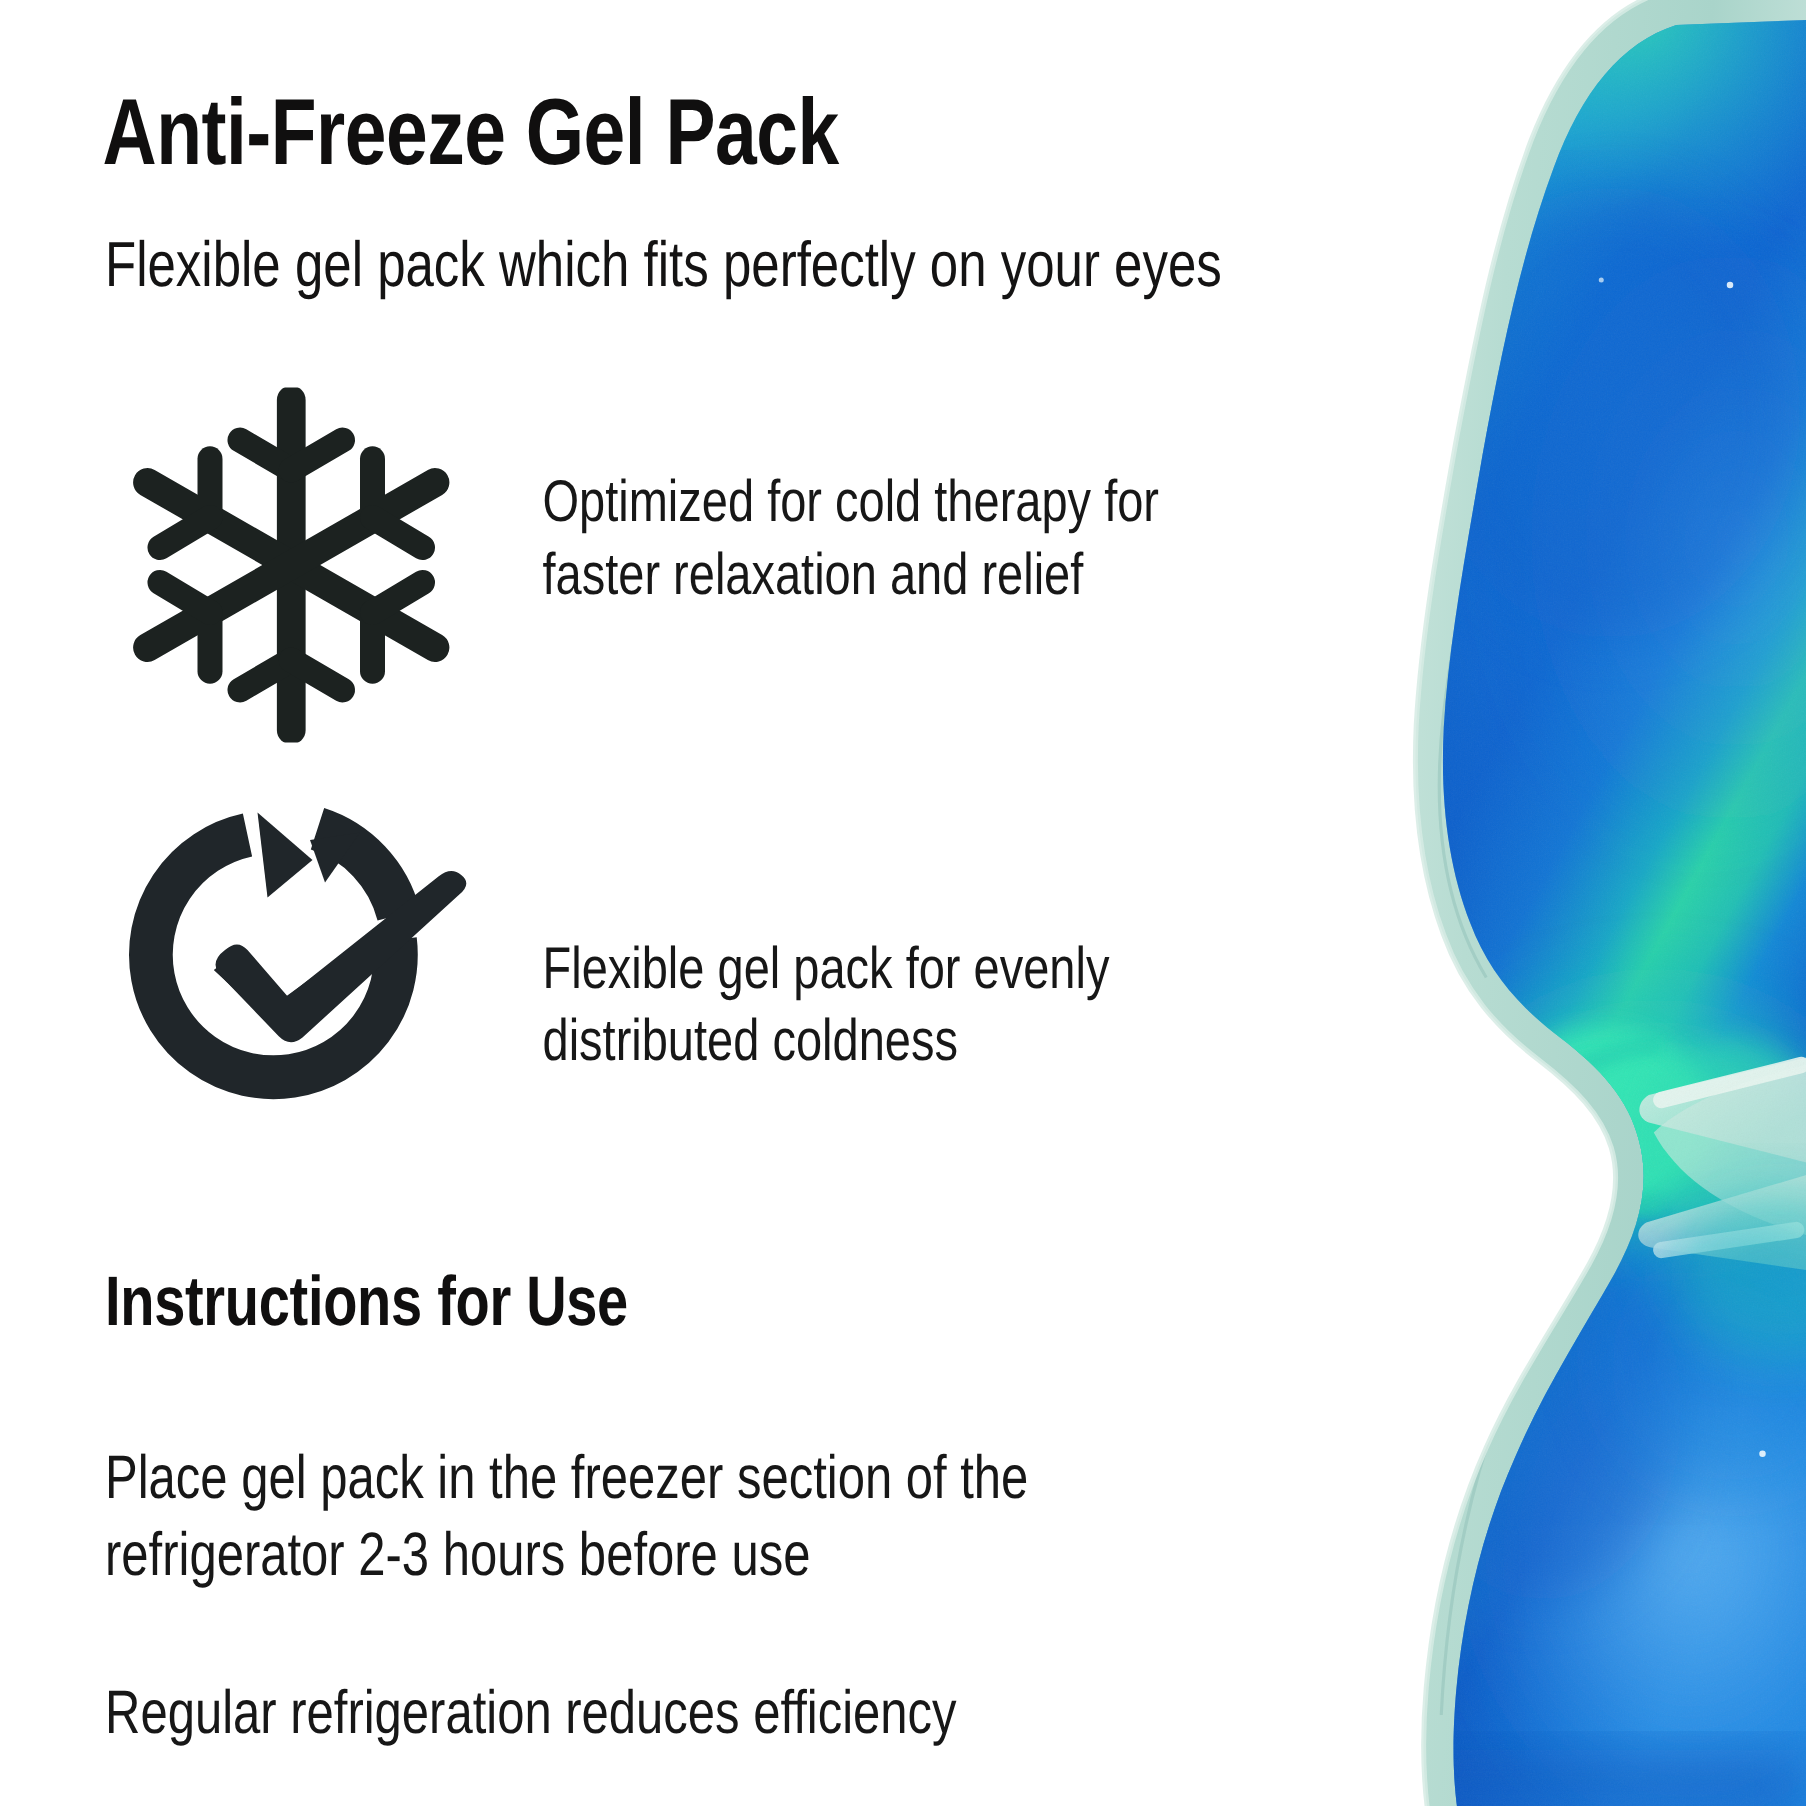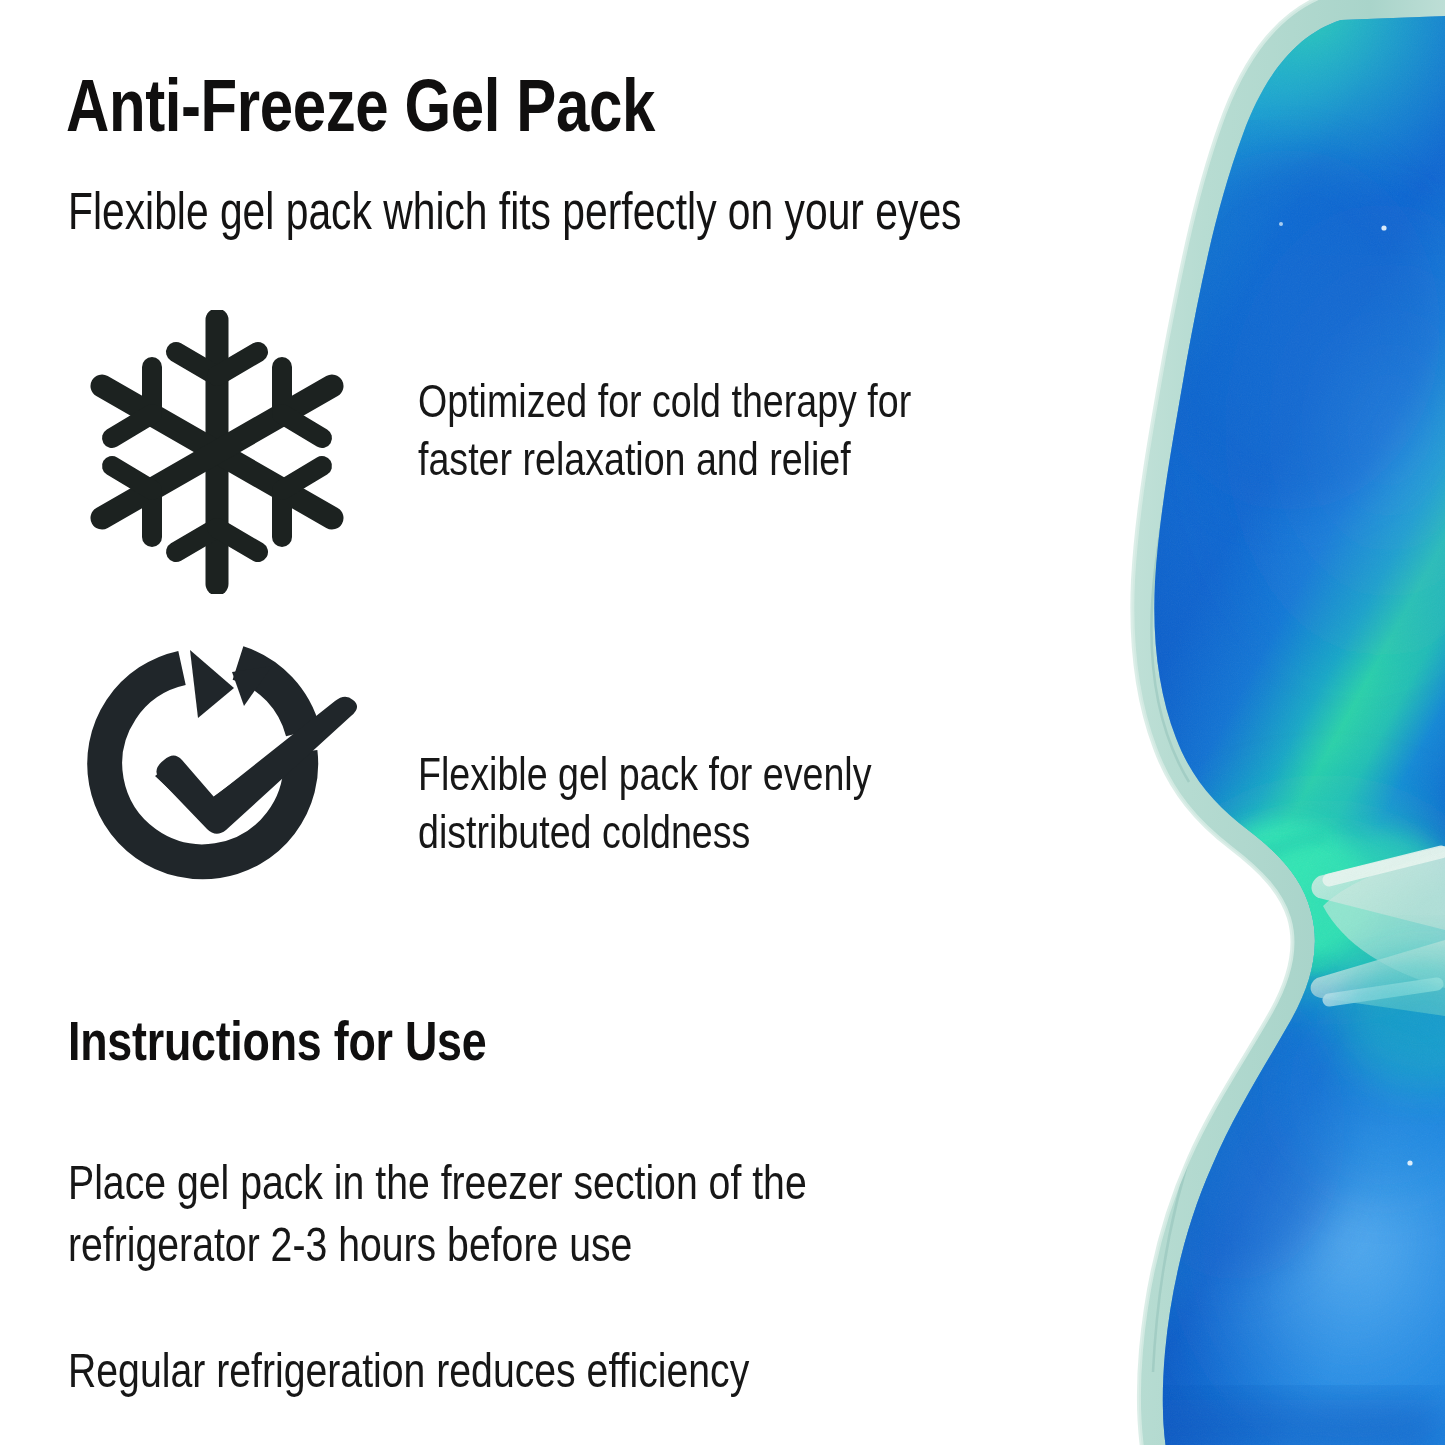--- a/index.html
+++ b/index.html
@@ -8,21 +8,21 @@
     background:#ffffff;
     font-family:"Liberation Sans", sans-serif;
     overflow:hidden;
     position:relative;
   }
 
   
   #canvas { position:absolute; inset:0; width:1445px; height:1445px; background:#fff; }
 
   
-  #text-col { position:absolute; left:0; top:0; width:1095px; height:1144px; }
+  #text-col { position:absolute; left:16px; top:0; width:1095px; height:1144px; }
 
   .title {
     position:absolute; left:66px; top:62px;
     font-size:75px; font-weight:700;
     letter-spacing:-0.5px;
     color:#100f0f;
     transform:scaleX(0.80); transform-origin:left top;
     white-space:nowrap;
   }
   .subtitle {

